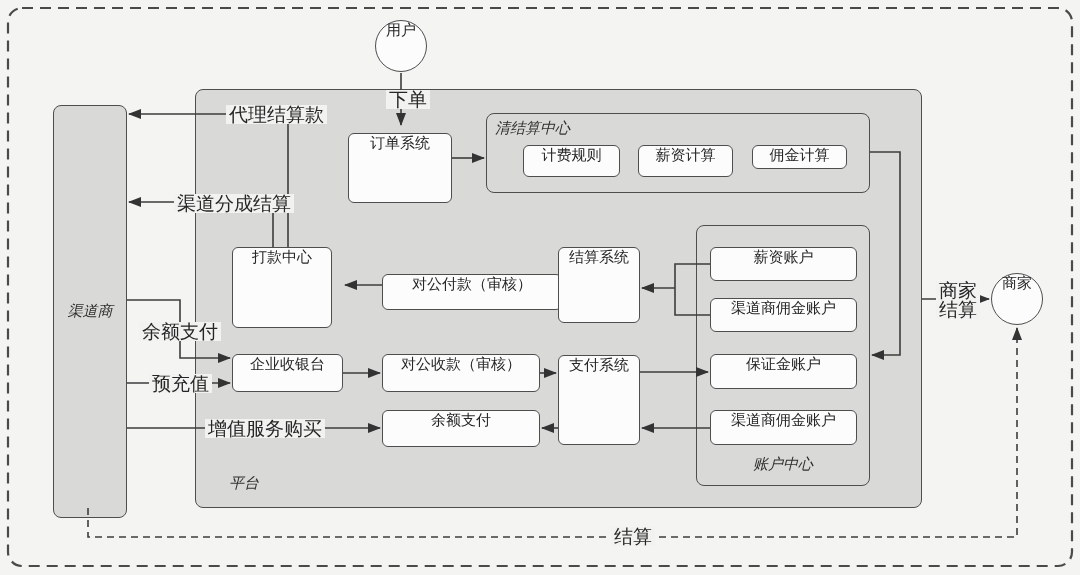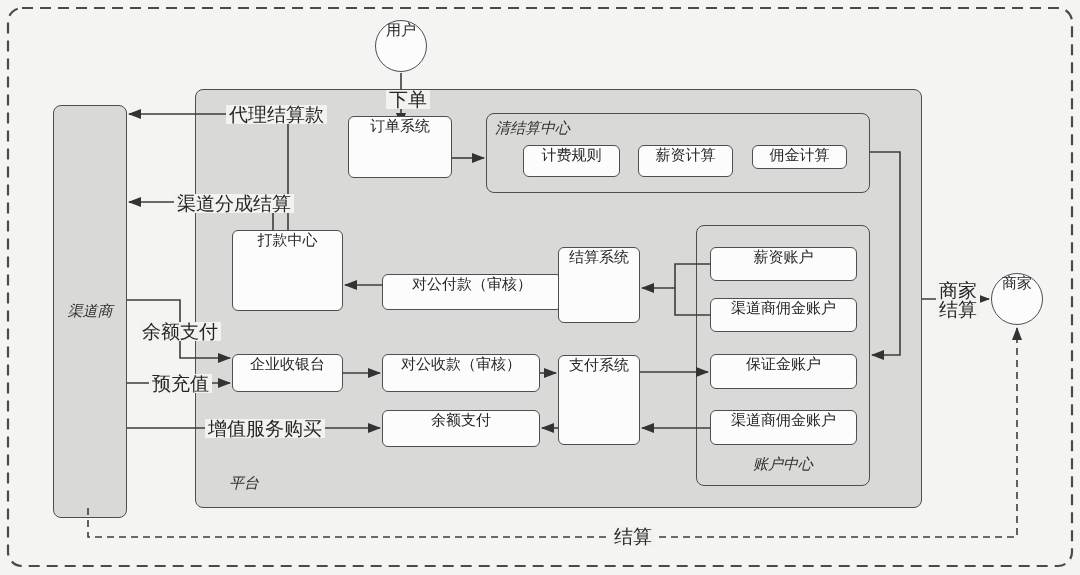--- a/index.html
+++ b/index.html
@@ -134,33 +134,33 @@
     </g>
   </svg>
 
   <div class="node circle" style="left:375px;top:20px;width:52px;height:52px">
     <span>用户</span>
   </div>
   <div class="node circle" style="left:991px;top:273px;width:52px;height:52px">
     <span>商家</span>
   </div>
 
-  <div class="node" style="left:348px;top:116px;width:104px;height:62px">
+  <div class="node" style="left:348px;top:133px;width:104px;height:70px">
     <span>订单系统</span>
   </div>
   <div class="node" style="left:523px;top:145px;width:97px;height:32px">
     <span>计费规则</span>
   </div>
   <div class="node" style="left:638px;top:145px;width:95px;height:32px">
     <span>薪资计算</span>
   </div>
   <div class="node" style="left:752px;top:145px;width:95px;height:24px">
     <span>佣金计算</span>
   </div>
-  <div class="node" style="left:232px;top:230px;width:111px;height:81px">
+  <div class="node" style="left:232px;top:247px;width:100px;height:81px">
     <span>打款中心</span>
   </div>
   <div class="node" style="left:382px;top:274px;width:180px;height:36px">
     <span>对公付款（审核）</span>
   </div>
   <div class="node" style="left:558px;top:247px;width:82px;height:76px">
     <span>结算系统</span>
   </div>
   <div class="node" style="left:710px;top:247px;width:147px;height:34px">
     <span>薪资账户</span>

